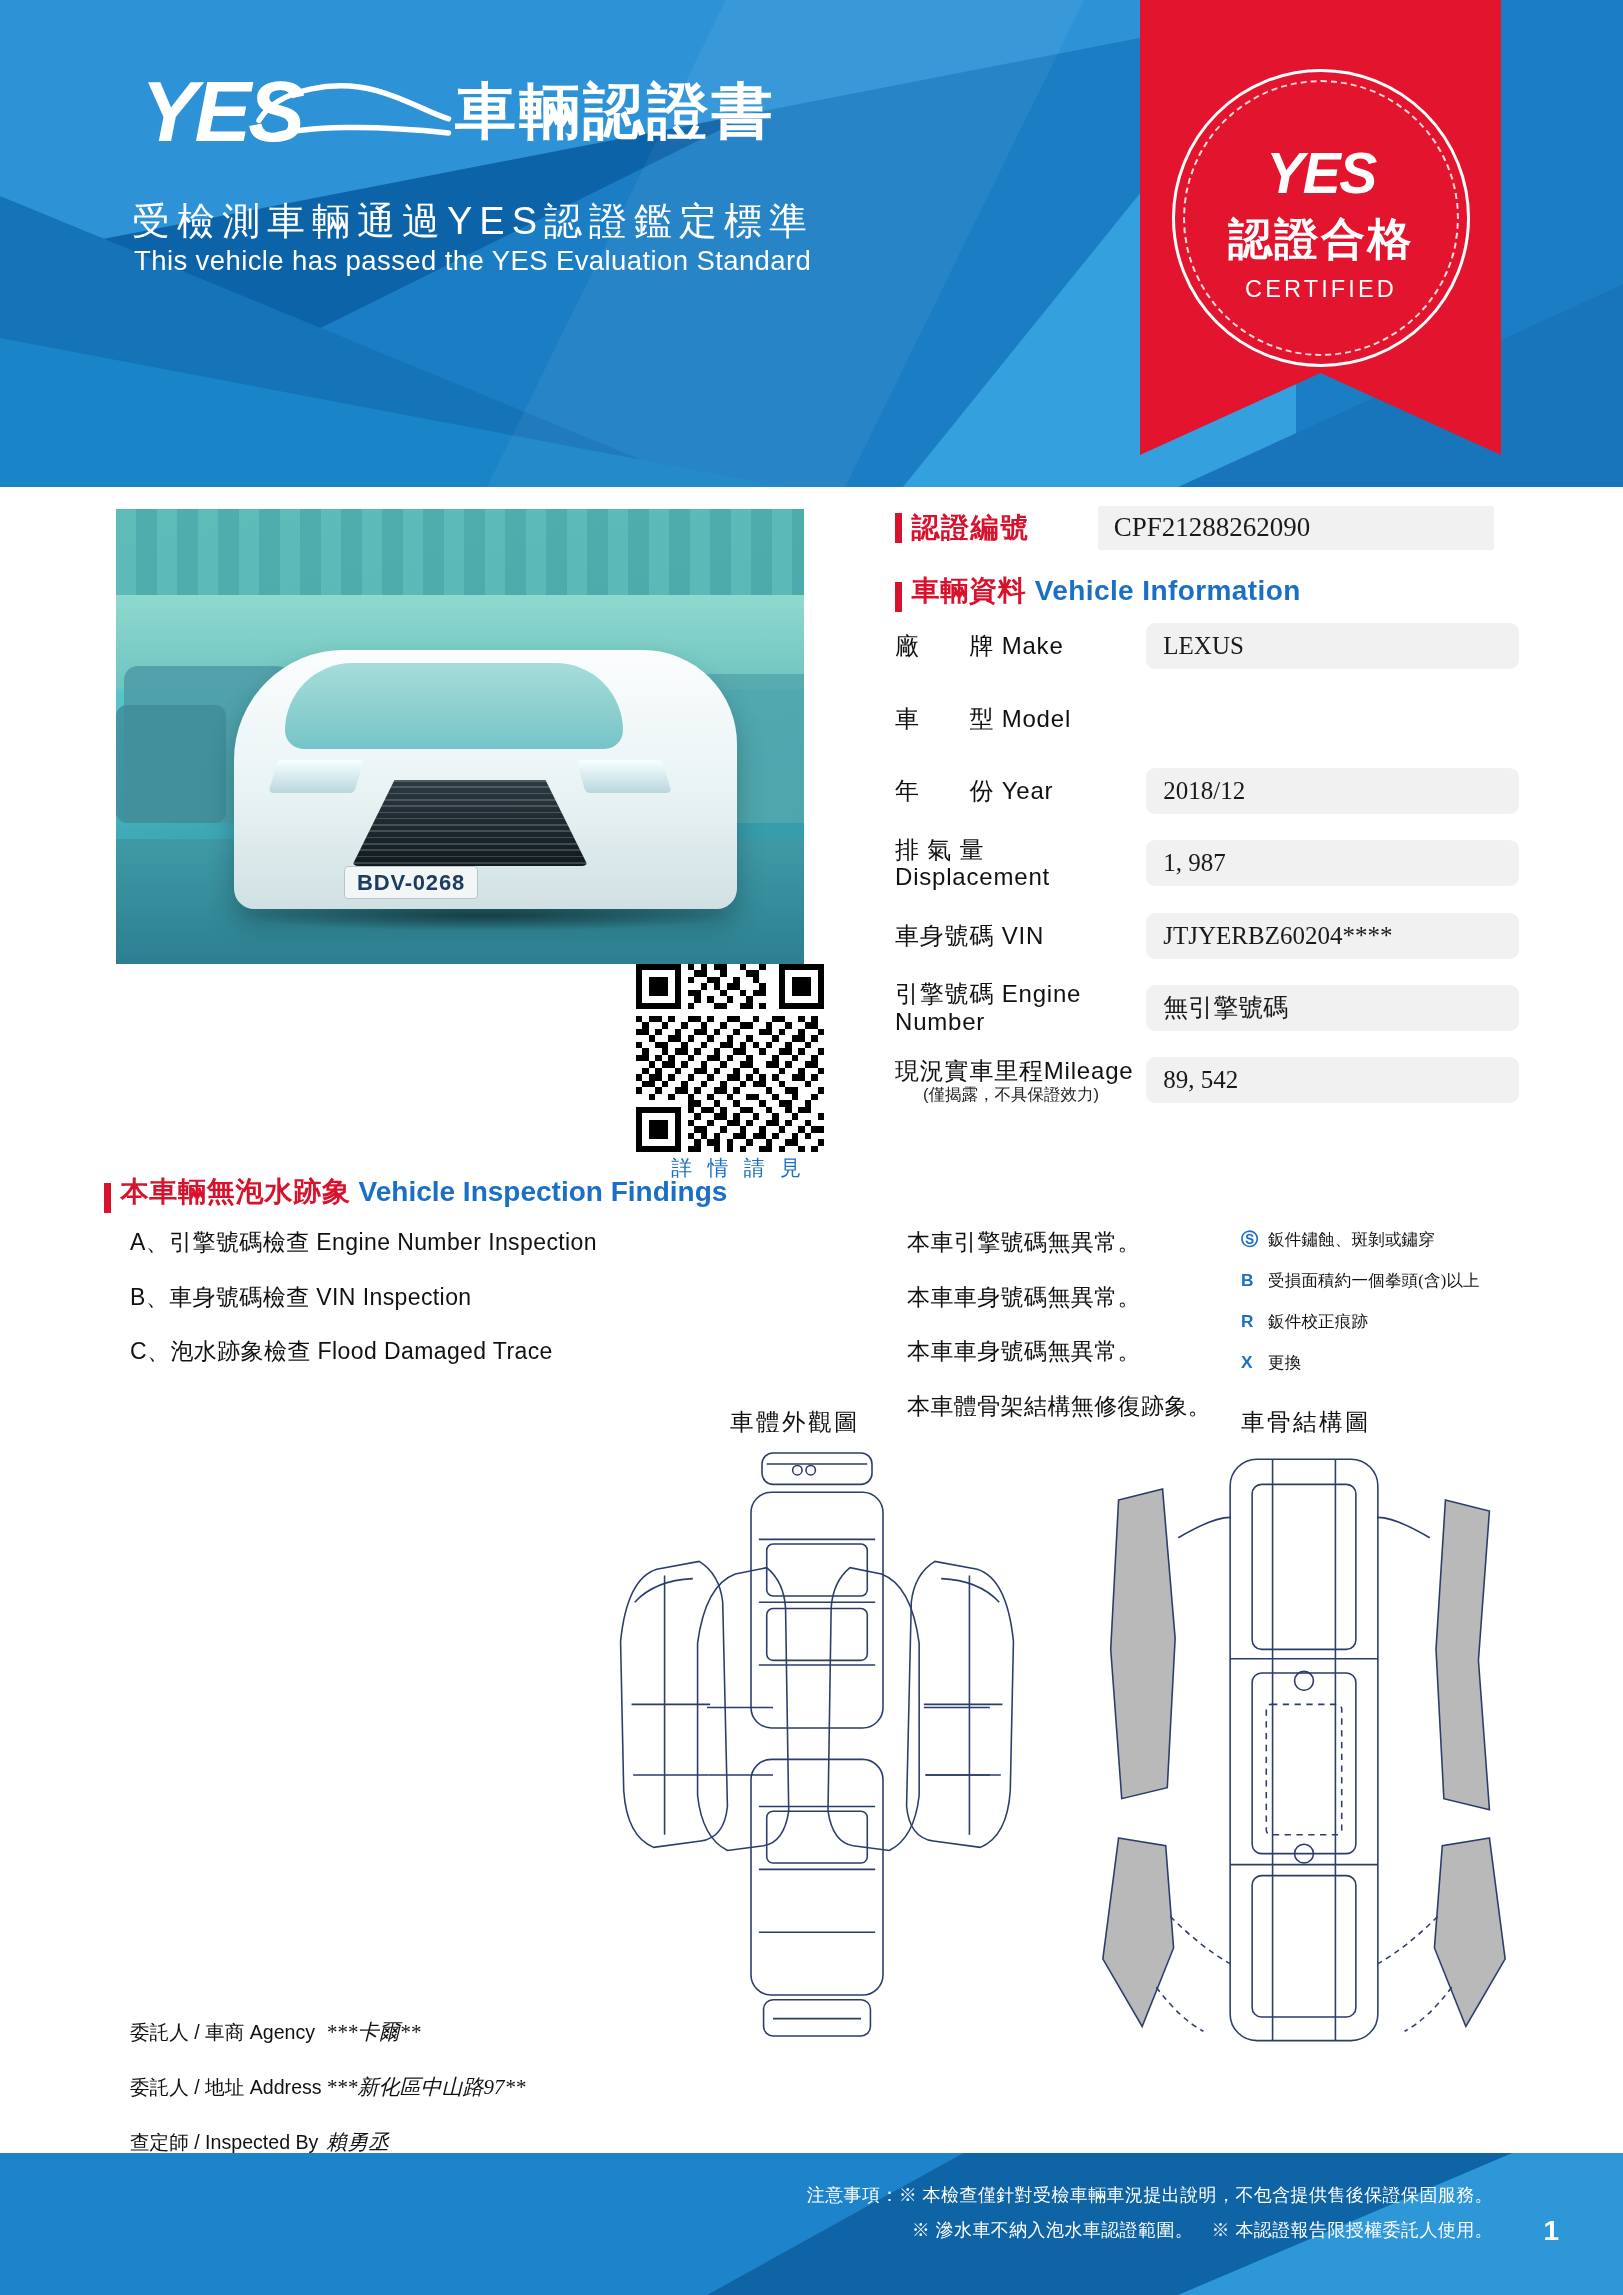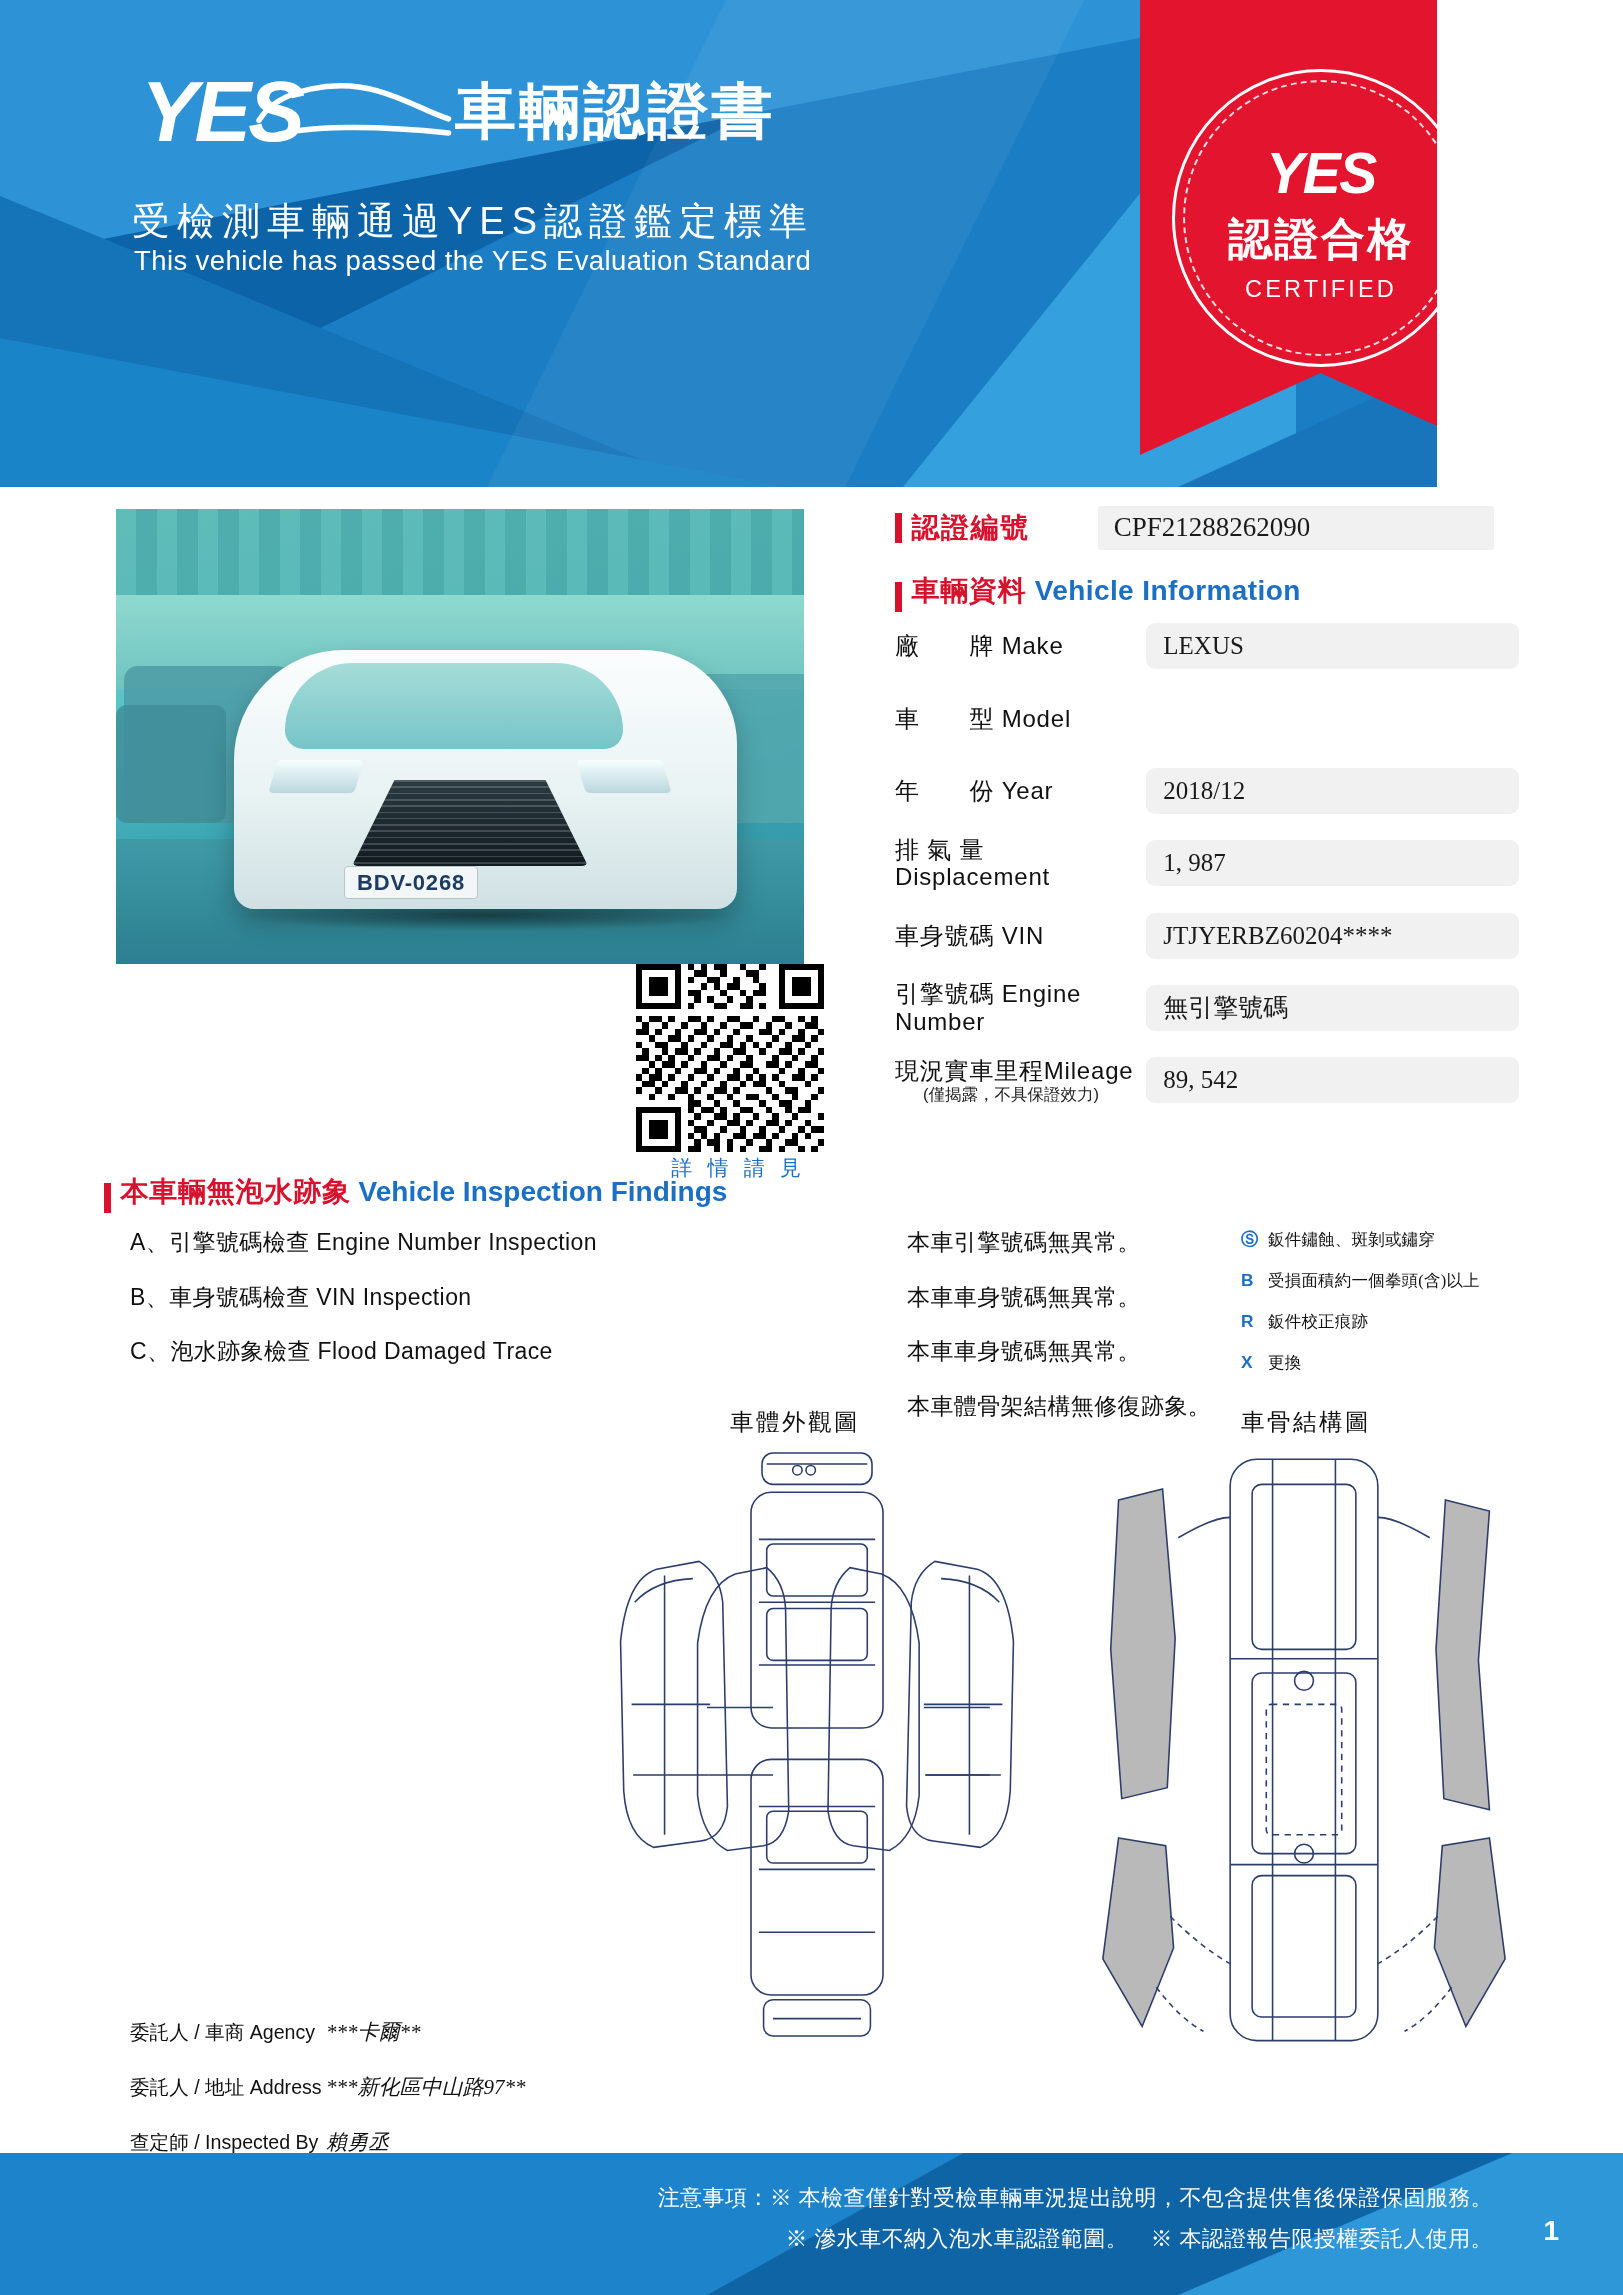--- a/index.html
+++ b/index.html
@@ -8,21 +8,21 @@
     width: 1623px;
     height: 2295px;
     position: relative;
     background: #ffffff;
     font-family: "Liberation Sans", sans-serif;
     overflow: hidden;
   }
 
   
   .header {
-    position: absolute; left:0; top:0; width:1437px; height:487px;
+    position: absolute; left:0; top:0; width:1623px; height:487px;
     background: #1b7ec4;
     overflow: hidden;
   }
   .hdr-shape { position:absolute; }
   .s1 { left:0; top:0; width:0; height:0;
         border-top: 487px solid #0d63a8; border-right: 982px solid transparent; }
   .s2 { left:0; top:0; width:0; height:0;
         border-top: 259px solid #2e93d6; border-right: 1335px solid transparent; }
   .s3 { left:0; top:196px; width:0; height:0;
         border-bottom: 291px solid #1573b8; border-right: 707px solid transparent; }
@@ -206,21 +206,21 @@
     position:absolute; left:0; top:2153px; width:1623px; height:142px;
     background:#1473bb; overflow:hidden;
   }
   .bt1{ position:absolute; left:0; top:0; width:1021px; height:142px; background:#1d84cb;
         clip-path: polygon(0 0, 100% 0, 72% 100%, 0 100%);}
   .bt2{ position:absolute; left:707px; top:0; width:916px; height:142px; background:#0f64a6;
         clip-path: polygon(28% 0, 100% 0, 100% 100%, 0 100%);}
   .bt3{ position:absolute; left:1178px; top:-47px; width:445px; height:189px; background:#2e97d8;
         clip-path: polygon(0 100%, 100% 0, 100% 100%);}
   .notes{ position:absolute; right:130px; top:2183px; width:864px; text-align:right; }
-  .notes div{ font-size:22px; color:#ffffff; margin-bottom:11px; letter-spacing:0.4px;}
+  .notes div{ font-size:18px; color:#ffffff; margin-bottom:11px; letter-spacing:0.4px;}
   .pageno{ position:absolute; right:64px; top:2215px; font-size:28px; color:#ffffff; font-weight:bold;}
 </style>
 </head>
 <body>
 
 <div class="header">
   <div class="hdr-shape s1"></div>
   <div class="hdr-shape s2"></div>
   <div class="hdr-shape s3"></div>
   <div class="hdr-shape s4"></div>

